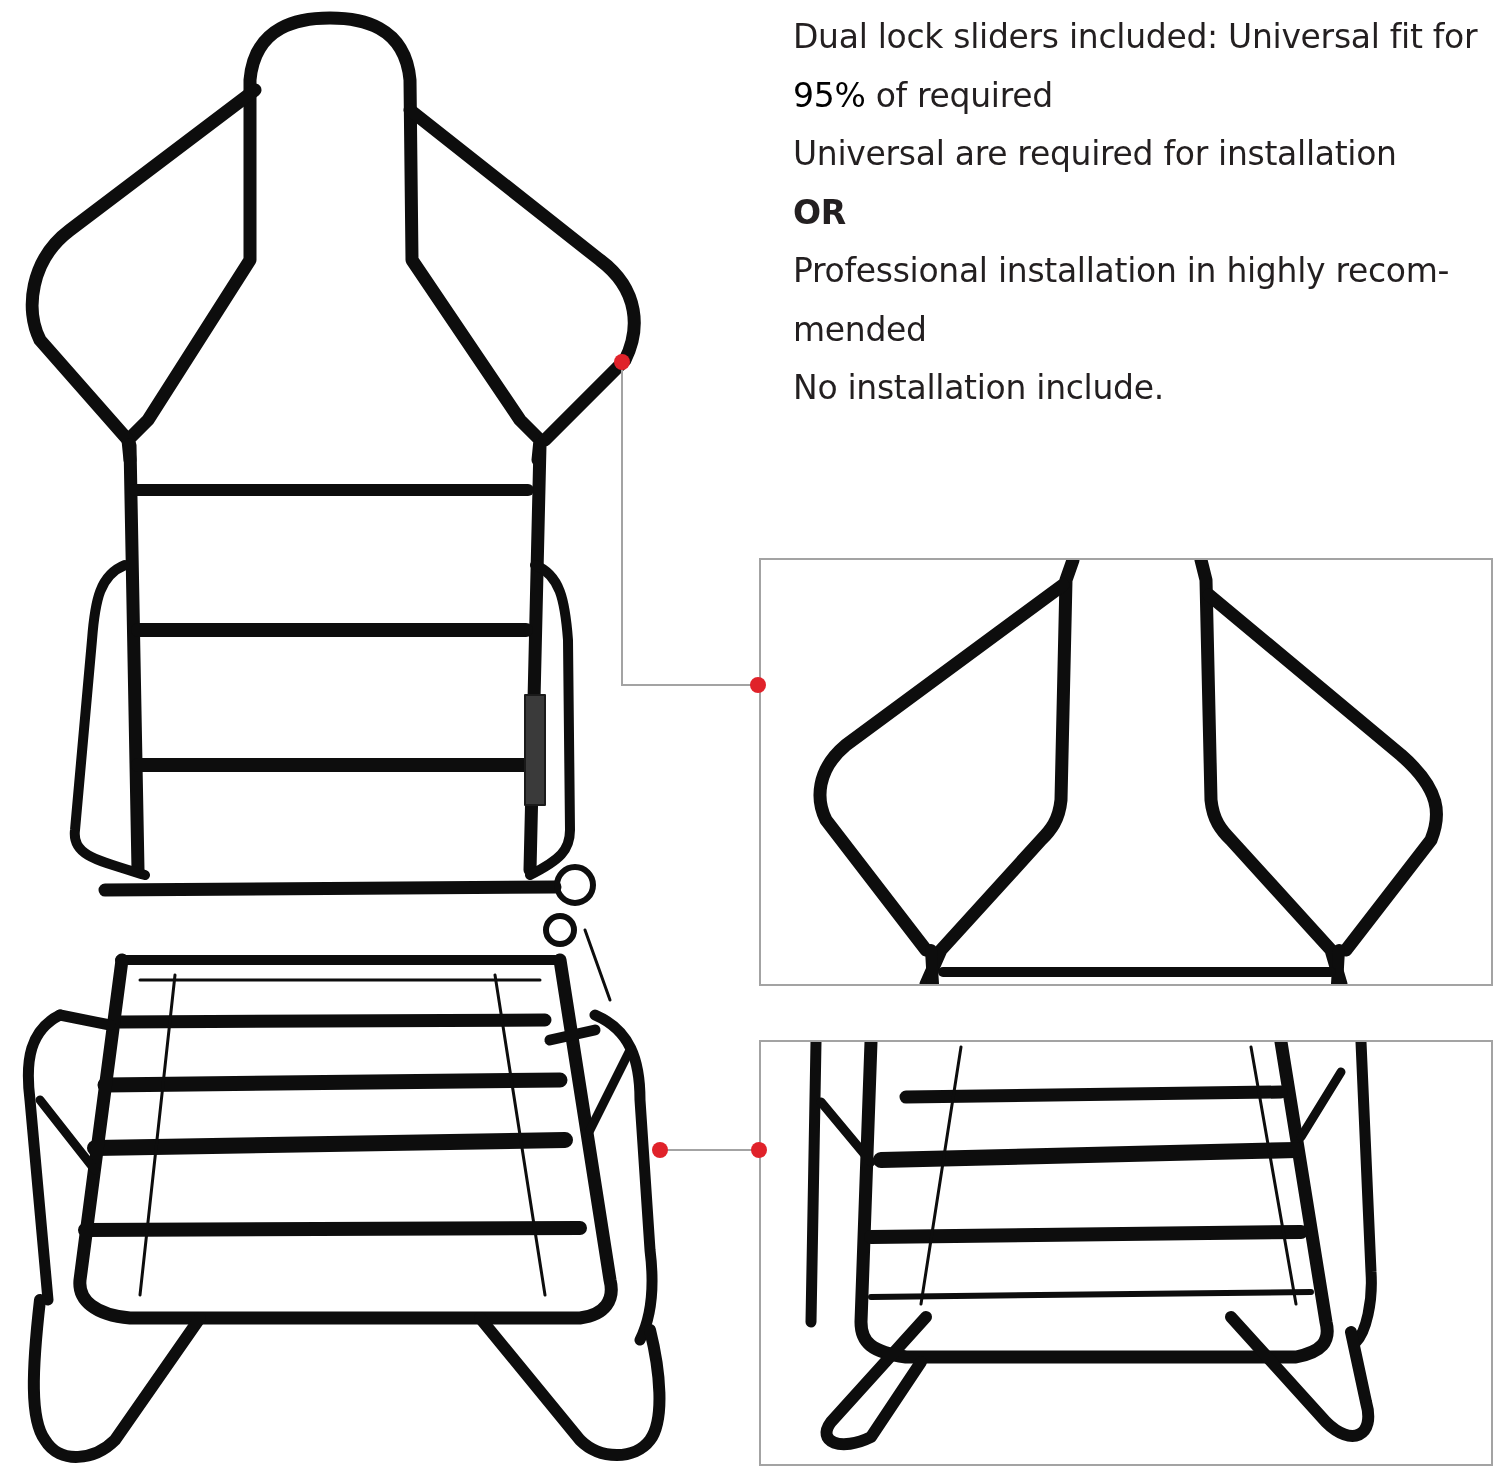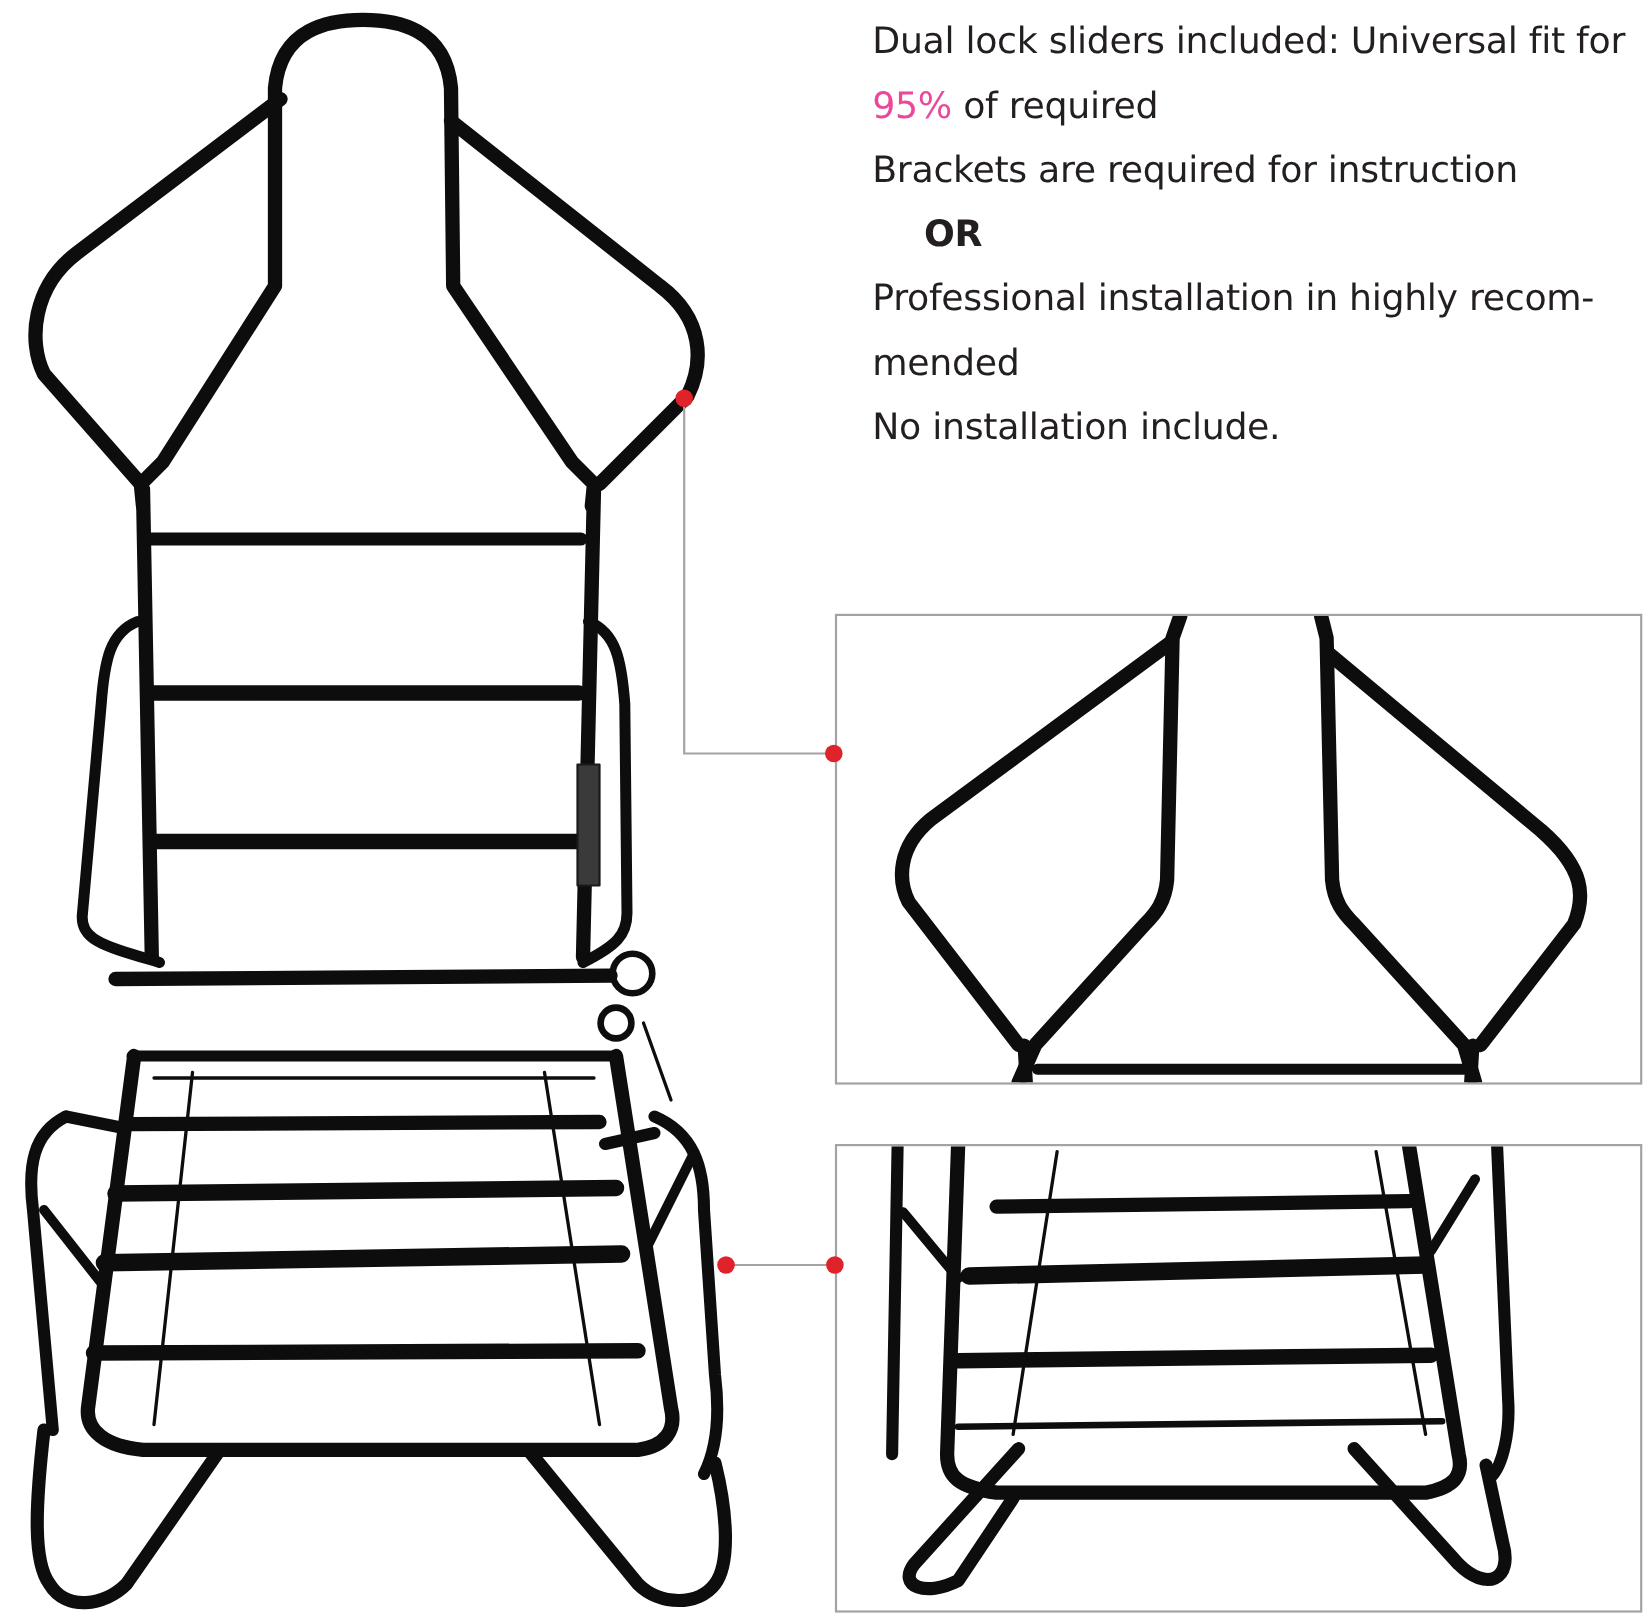--- a/index.html
+++ b/index.html
@@ -1,20 +1,20 @@
 <!DOCTYPE html>
 <html><head>
 <meta charset="utf-8">
 <style>
   html, body { margin: 0; padding: 0; background: #ffffff; }
   body { width: 1500px; height: 1468px; position: relative; overflow: hidden; font-family: "DejaVu Sans", "Liberation Sans", sans-serif; }
   .features { position: absolute; left: 793px; top: 8px; width: 747px; margin: 0; padding: 0; list-style: none; color: #231f20; font-size: 33px; line-height: 58.5px; letter-spacing: -0.3px; }
   .features li { margin: 0; padding: 0; white-space: nowrap; }
-  .features .accent { color: #ec4899; }
-  .features .bold { font-weight: bold; margin-left: 47px; }
+  .features .accent { color: #000000; }
+  .features .bold { font-weight: bold; }
   .main-photo { position: absolute; left: 0; top: 0; width: 700px; height: 1468px; }
   .callout-layer { position: absolute; left: 0; top: 0; width: 1500px; height: 1468px; pointer-events: none; }
   .detail-box { position: absolute; left: 759px; width: 730px; border: 2px solid #a3a3a3; background: #fff; overflow: hidden; }
   .detail-box svg { position: absolute; left: 0; top: 0; }
   .detail-top { top: 558px; height: 424px; }
   .detail-bottom { top: 1040px; height: 422px; }
 </style>
 </head>
 <body>
 
@@ -64,21 +64,21 @@
     <path d="M630 1050 L590 1130" stroke-width="9"></path>
 
     <path d="M200 1318 L115 1440 C95 1460 60 1465 45 1440 C30 1420 32 1370 40 1300" stroke-width="12"></path>
     <path d="M480 1318 L580 1440 C600 1460 635 1460 650 1440 C665 1420 660 1370 650 1330" stroke-width="12"></path>
   </svg>
 </div>
 
 <ul class="features">
   <li><span>Dual lock sliders included: Universal fit for</span></li>
   <li><span class="accent">95%</span><span> of required</span></li>
-  <li><span>Brackets are required for instruction</span></li>
+  <li><span>Universal are required for installation</span></li>
   <li><span class="bold">OR</span></li>
   <li><span>Professional installation in highly recom-</span></li>
   <li><span>mended</span></li>
   <li><span>No installation include.</span></li>
 </ul>
 
 <div class="detail-box detail-top">
   <svg width="730" height="424" viewBox="0 0 730 424" fill="none" stroke="#0d0d0d" stroke-linecap="round" stroke-linejoin="round">
     <path d="M312 0 L305 20 L300 240 C298 260 290 270 280 280 L180 390 L165 424" stroke-width="13"></path>
     <path d="M440 0 L445 20 L450 240 C452 260 460 270 470 280 L570 390 L580 424" stroke-width="13"></path>

